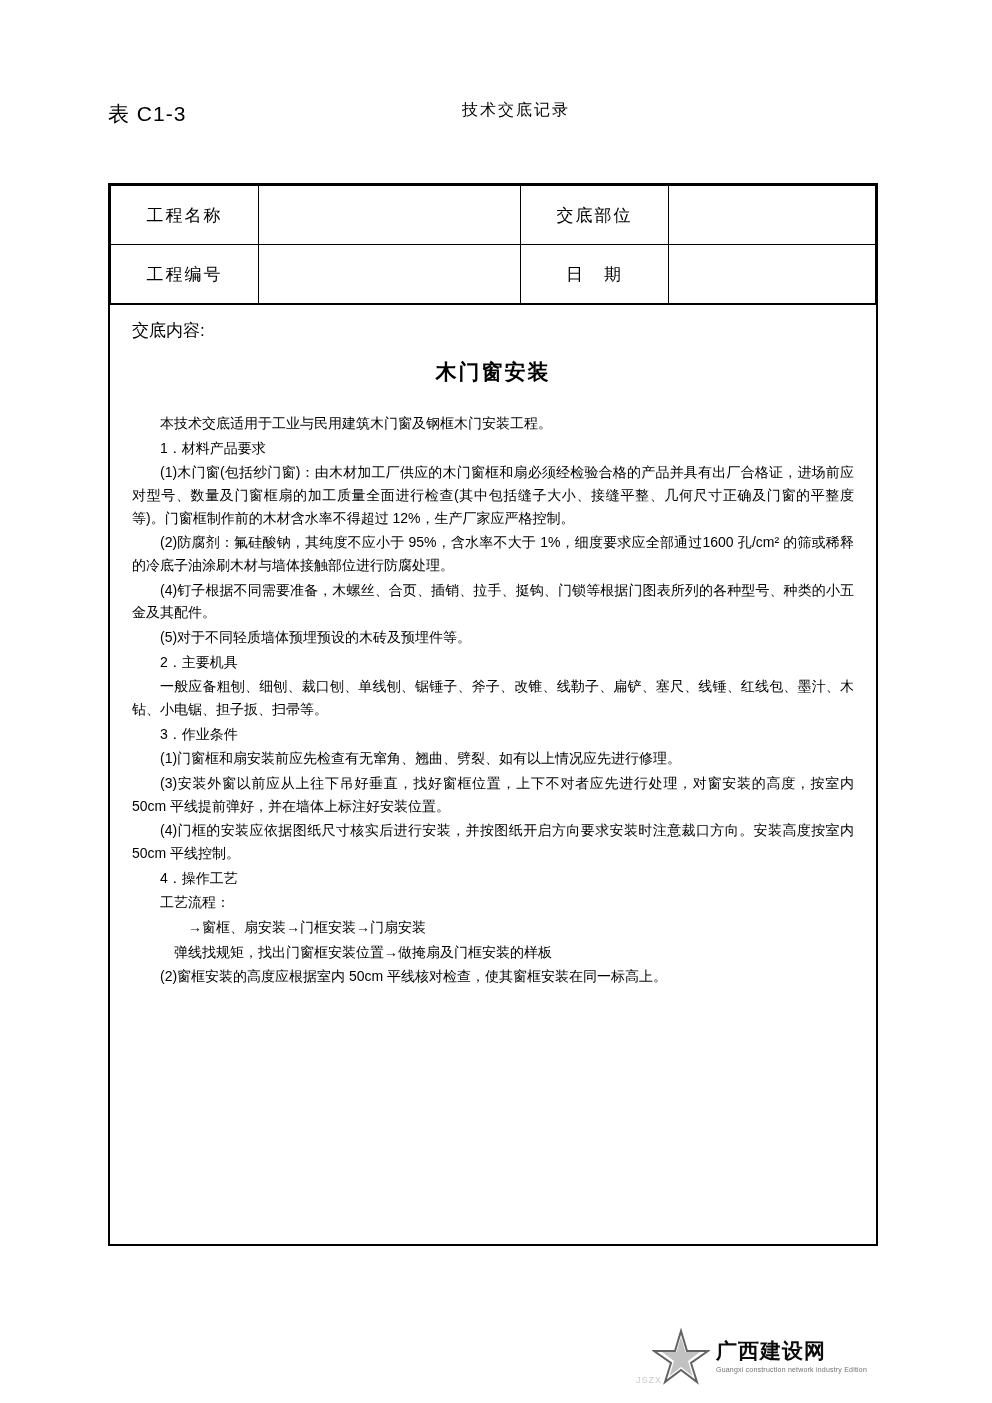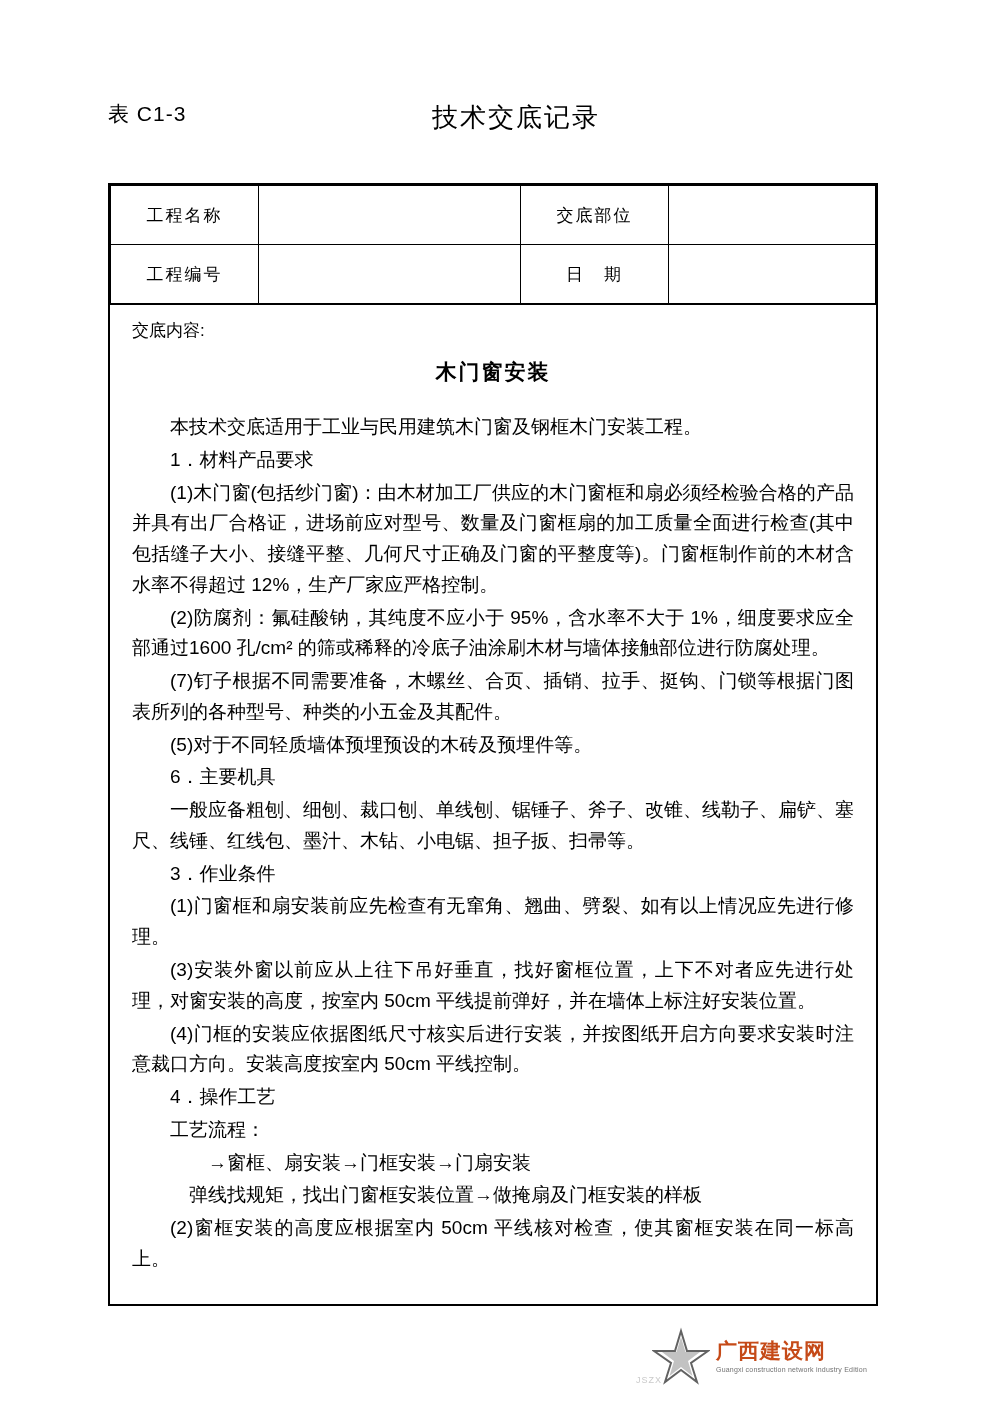--- a/index.html
+++ b/index.html
@@ -37,21 +37,21 @@
     font-size: 21px;
     letter-spacing: 1px;
     font-family: "Liberation Sans", "DejaVu Sans", sans-serif;
   }
   .doc-title {
     position: absolute;
     left: 0;
     right: 0;
     top: 0;
     text-align: center;
-    font-size: 26px;
+    font-size: 16px;
     letter-spacing: 2px;
     padding-left: 40px;
   }
   
   .main-table {
     position: absolute;
     top: 155px;
     left: 108px;
     width: 770px;
     border: 2px solid #000;
@@ -77,38 +77,38 @@
     text-align: left;
   }
   .col-l1 { width: 148px; }
   .col-v1 { width: 262px; }
   .col-l2 { width: 148px; }
   .col-v2 { width: auto; }
 
   
   .body-cell {
     border-top: 1px solid #000;
-    padding: 14px 22px 27px 22px;
+    padding: 14px 22px 16px 22px;
     box-sizing: border-box;
     min-height: 940px;
   }
   .intro-label {
     font-size: 17px;
     margin: 0 0 10px 0;
   }
   .section-title {
     text-align: center;
     font-size: 21px;
     font-weight: bold;
     letter-spacing: 2px;
     margin: 16px 0 26px 0;
   }
   p.para {
     margin: 0 0 2px 0;
-    font-size: 19px;
+    font-size: 14px;
     line-height: 1.62;
     text-align: justify;
   }
   p.indent1 { text-indent: 2em; }
   p.indent2 { text-indent: 3em; }
   p.indent3 { text-indent: 4em; }
 
   
   .watermark {
     position: absolute;
@@ -128,21 +128,21 @@
   }
   .wm-star svg { display: block; }
   .wm-text {
     margin-left: 6px;
     display: flex;
     flex-direction: column;
     justify-content: center;
   }
   .wm-cn {
     font-size: 21px;
-    color: #c2410c;
+    color: #000000;
     letter-spacing: 1px;
     font-weight: bold;
     line-height: 1.1;
   }
   .wm-en {
     font-size: 7px;
     color: #6a6a6a;
     letter-spacing: 0.2px;
     margin-top: 4px;
     white-space: nowrap;
@@ -192,23 +192,23 @@
     </table>
 
     <div class="body-cell">
       <div class="intro-label">交底内容:</div>
       <div class="section-title">木门窗安装</div>
 
       <p class="para indent1">本技术交底适用于工业与民用建筑木门窗及钢框木门安装工程。</p>
       <p class="para indent1">1．材料产品要求</p>
       <p class="para indent1">(1)木门窗(包括纱门窗)：由木材加工厂供应的木门窗框和扇必须经检验合格的产品并具有出厂合格证，进场前应对型号、数量及门窗框扇的加工质量全面进行检查(其中包括缝子大小、接缝平整、几何尺寸正确及门窗的平整度等)。门窗框制作前的木材含水率不得超过 12%，生产厂家应严格控制。</p>
       <p class="para indent1">(2)防腐剂：氟硅酸钠，其纯度不应小于 95%，含水率不大于 1%，细度要求应全部通过1600 孔/cm² 的筛或稀释的冷底子油涂刷木材与墙体接触部位进行防腐处理。</p>
-      <p class="para indent1">(7)钉子根据不同需要准备，木螺丝、合页、插销、拉手、挺钩、门锁等根据门图表所列的各种型号、种类的小五金及其配件。</p>
+      <p class="para indent1">(4)钉子根据不同需要准备，木螺丝、合页、插销、拉手、挺钩、门锁等根据门图表所列的各种型号、种类的小五金及其配件。</p>
       <p class="para indent1">(5)对于不同轻质墙体预埋预设的木砖及预埋件等。</p>
-      <p class="para indent1">6．主要机具</p>
+      <p class="para indent1">2．主要机具</p>
       <p class="para indent1">一般应备粗刨、细刨、裁口刨、单线刨、锯锤子、斧子、改锥、线勒子、扁铲、塞尺、线锤、红线包、墨汁、木钻、小电锯、担子扳、扫帚等。</p>
       <p class="para indent1">3．作业条件</p>
       <p class="para indent1">(1)门窗框和扇安装前应先检查有无窜角、翘曲、劈裂、如有以上情况应先进行修理。</p>
       <p class="para indent1">(3)安装外窗以前应从上往下吊好垂直，找好窗框位置，上下不对者应先进行处理，对窗安装的高度，按室内 50cm 平线提前弹好，并在墙体上标注好安装位置。</p>
       <p class="para indent1">(4)门框的安装应依据图纸尺寸核实后进行安装，并按图纸开启方向要求安装时注意裁口方向。安装高度按室内 50cm 平线控制。</p>
       <p class="para indent1">4．操作工艺</p>
       <p class="para indent1">工艺流程：</p>
       <p class="para indent3">→窗框、扇安装→门框安装→门扇安装</p>
       <p class="para indent2">弹线找规矩，找出门窗框安装位置→做掩扇及门框安装的样板</p>
       <p class="para indent1">(2)窗框安装的高度应根据室内 50cm 平线核对检查，使其窗框安装在同一标高上。</p>

